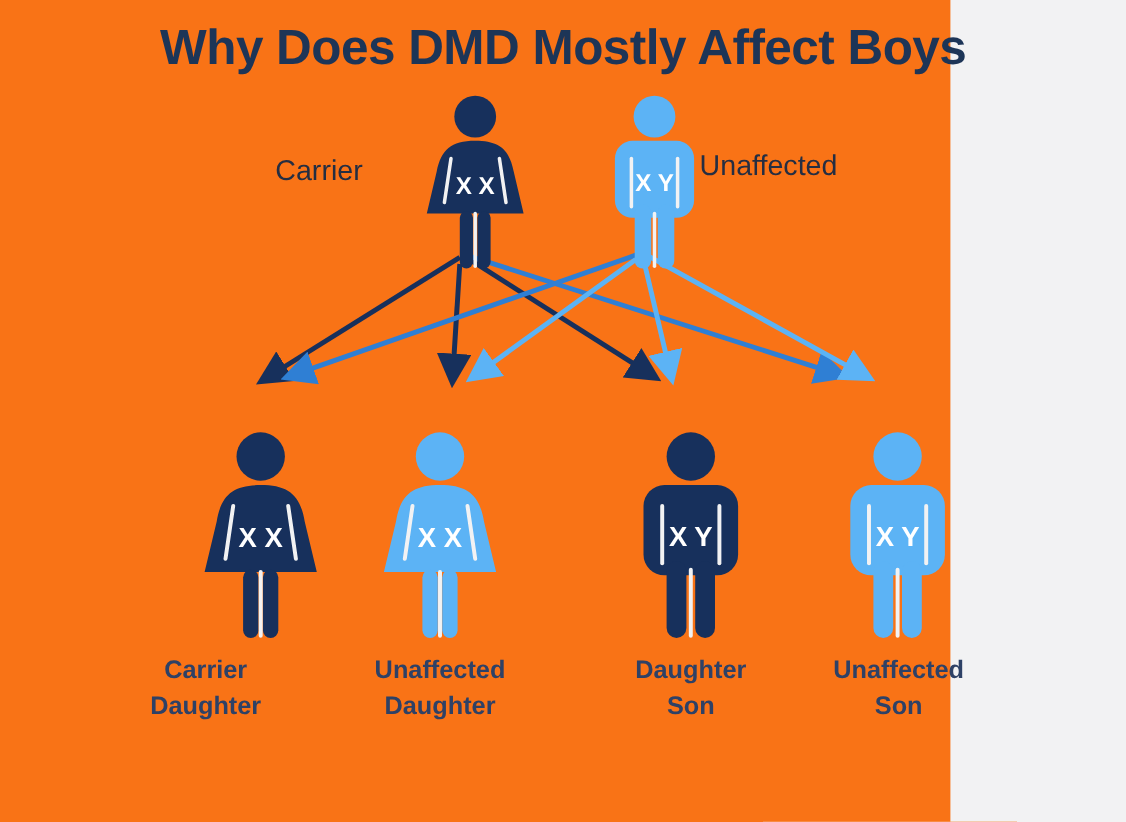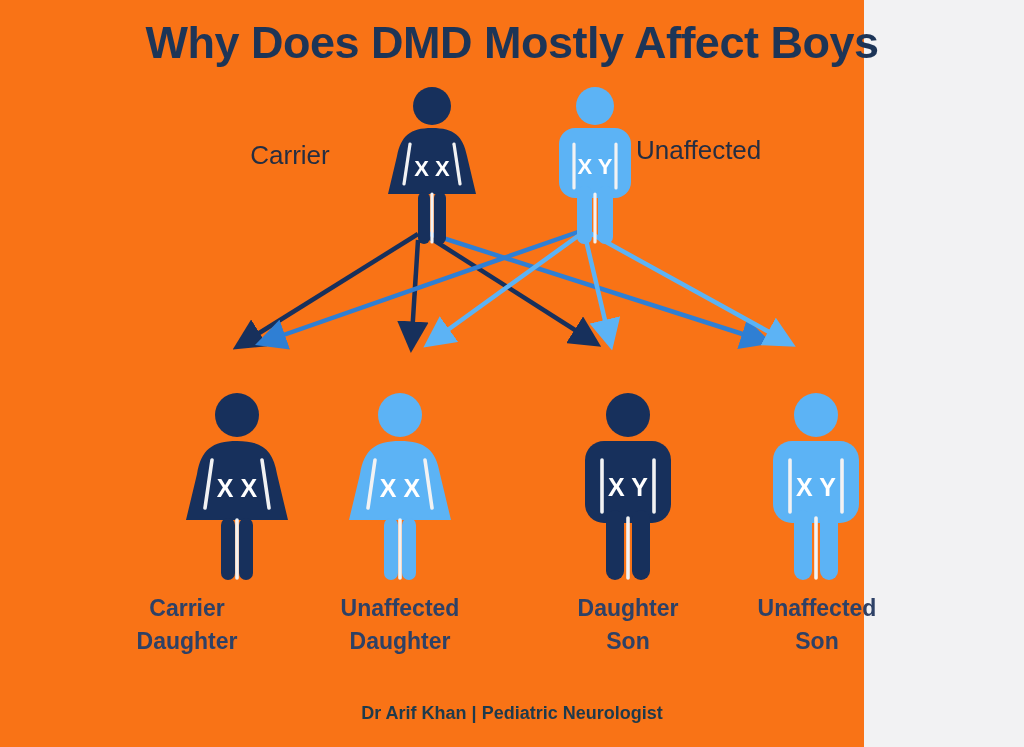--- a/index.html
+++ b/index.html
@@ -258,15 +258,14 @@
   <div class="child-label" style="left:513px; top:592px;">
     <div>Daughter</div>
     <div>Son</div>
   </div>
 
   <div class="child-label" style="left:702px; top:592px;">
     <div>Unaffected</div>
     <div>Son</div>
   </div>
 
-  <div id="footer-credit">Dr Arif Khan | Pediatric Neurologist</div>
 
 </div>
 
 </body></html>

